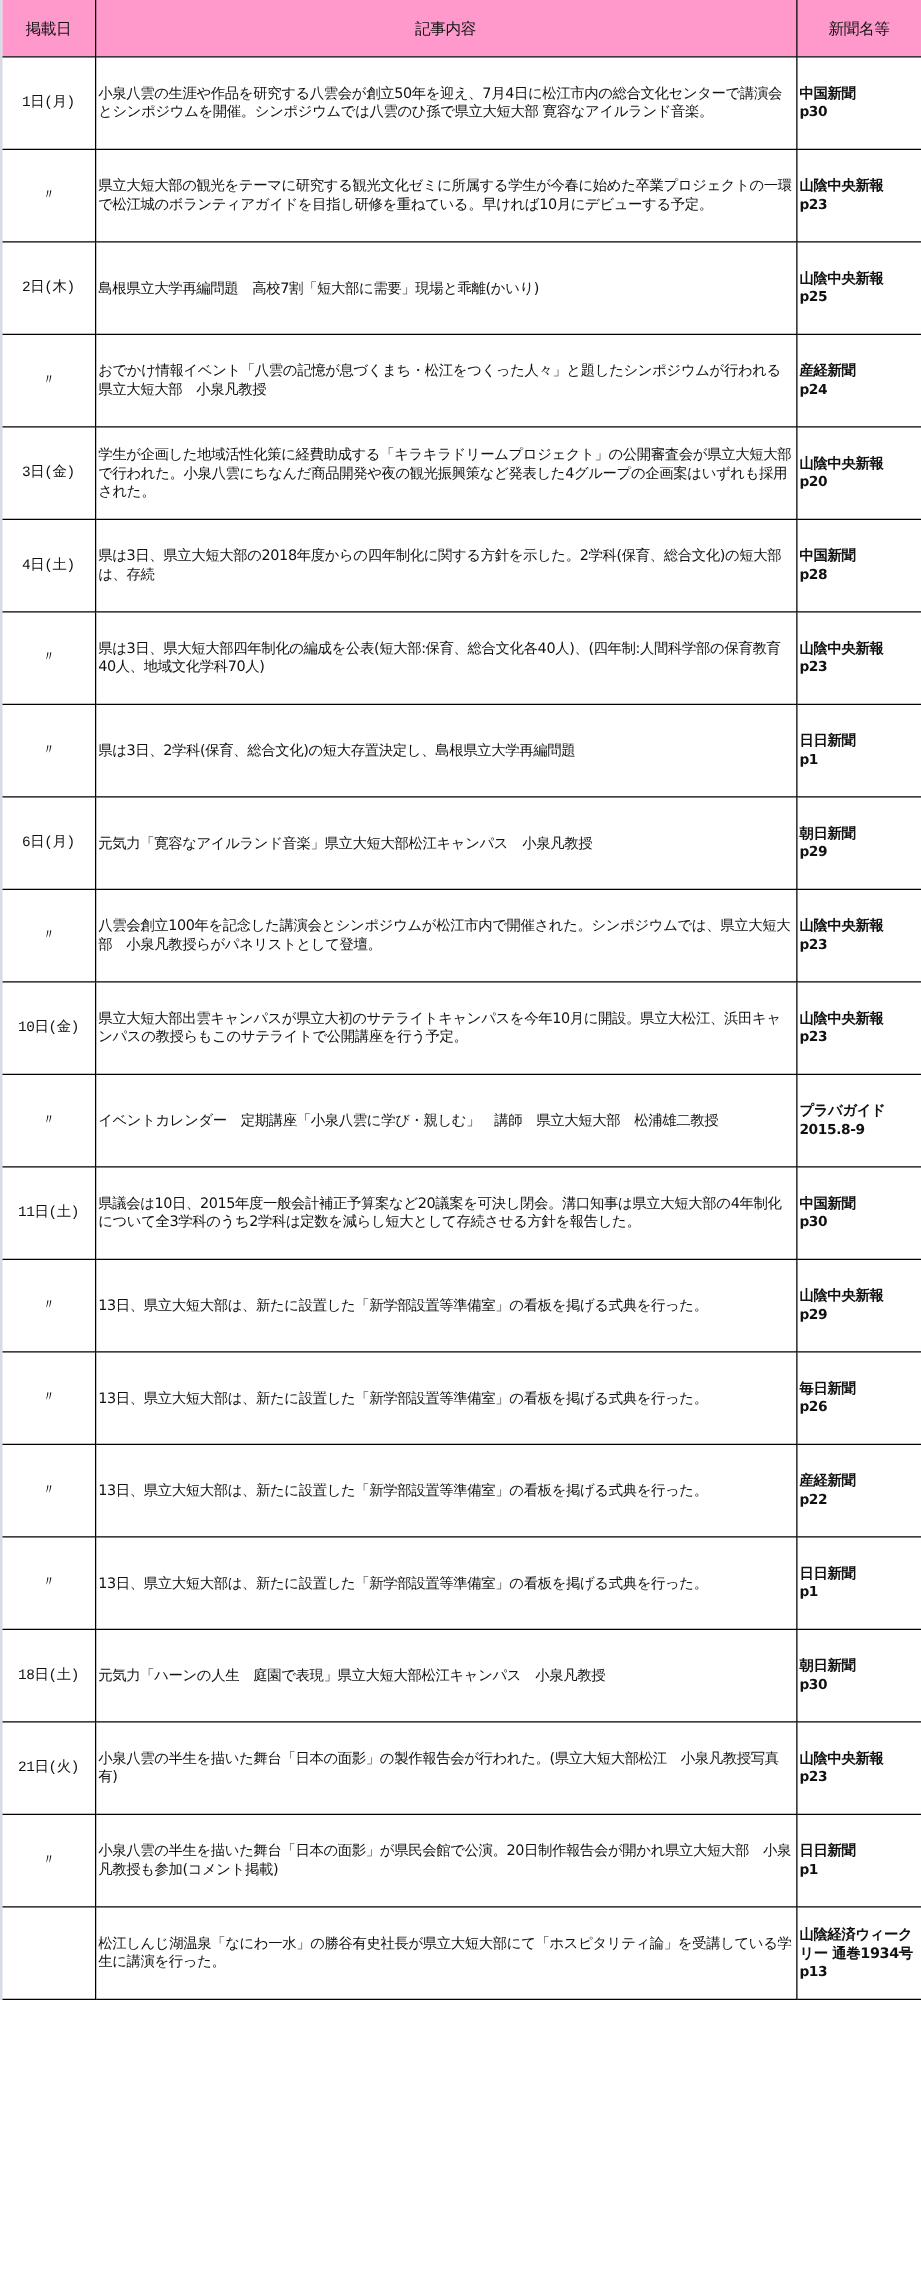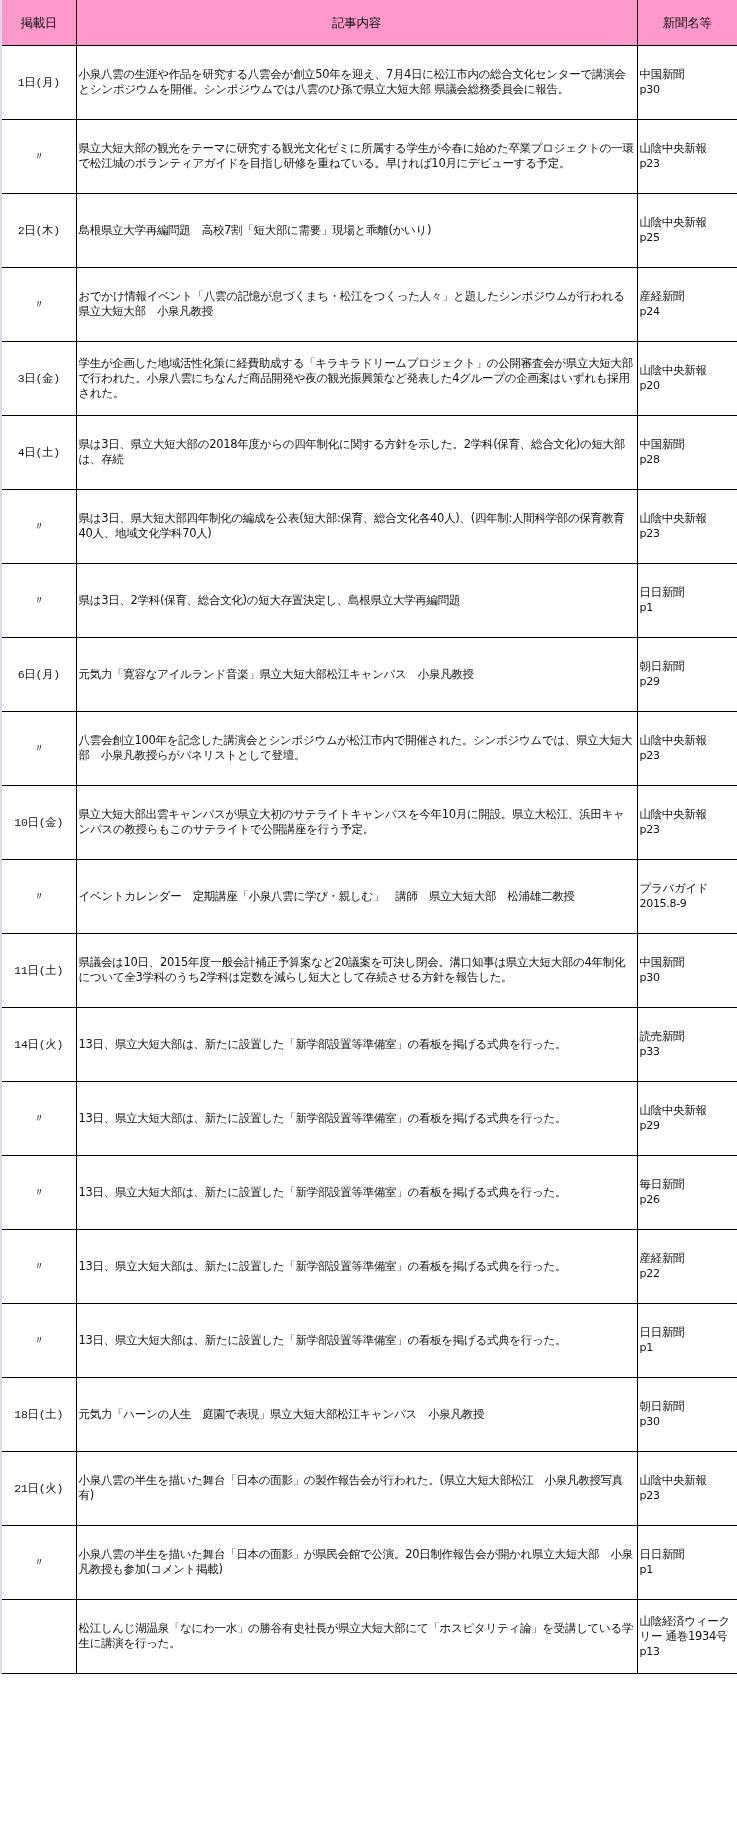--- a/index.html
+++ b/index.html
@@ -33,21 +33,21 @@
     background: #ff99cc;
     font-weight: normal;
     font-size: 12.5px;
     text-align: center;
     border-top: none;
   }
   table.news th:first-child, table.news td:first-child { border-left: none; }
   table.news th:last-child, table.news td:last-child { border-right: none; }
   td.date { text-align: center; font-size: 12.5px; font-family: Liberation Mono, monospace; }
   td.body { text-align: left; }
-  td.src  { text-align: left; font-size: 12.5px; line-height: 16px; }
+  td.src  { text-align: left; font-size: 12.5px; line-height: 16px; font-weight: bold; }
   td.src .page { display: block; font-size: 11px; }
   td.src .name { display: block; }
 </style>
 </head>
 <body>
 
 <div class="sheet">
   <table class="news">
     <colgroup>
       <col class="c-date">
@@ -57,21 +57,21 @@
     <thead>
       <tr class="head">
         <th>掲載日</th>
         <th>記事内容</th>
         <th>新聞名等</th>
       </tr>
     </thead>
     <tbody id="rows">
   <tr>
     <td class="date">1日(月)</td>
-    <td class="body">小泉八雲の生涯や作品を研究する八雲会が創立50年を迎え、7月4日に松江市内の総合文化センターで講演会とシンポジウムを開催。シンポジウムでは八雲のひ孫で県立大短大部 県議会総務委員会に報告。</td>
+    <td class="body">小泉八雲の生涯や作品を研究する八雲会が創立50年を迎え、7月4日に松江市内の総合文化センターで講演会とシンポジウムを開催。シンポジウムでは八雲のひ孫で県立大短大部 寛容なアイルランド音楽。</td>
     <td class="src">
       <span class="name">中国新聞</span>
       <span class="page">p30</span>
     </td>
   </tr>
 
   <tr>
     <td class="date">〃</td>
     <td class="body">県立大短大部の観光をテーマに研究する観光文化ゼミに所属する学生が今春に始めた卒業プロジェクトの一環で松江城のボランティアガイドを目指し研修を重ねている。早ければ10月にデビューする予定。</td>
     <td class="src">
@@ -173,28 +173,20 @@
 
   <tr>
     <td class="date">11日(土)</td>
     <td class="body">県議会は10日、2015年度一般会計補正予算案など20議案を可決し閉会。溝口知事は県立大短大部の4年制化について全3学科のうち2学科は定数を減らし短大として存続させる方針を報告した。</td>
     <td class="src">
       <span class="name">中国新聞</span>
       <span class="page">p30</span>
     </td>
   </tr>
 
-  <tr>
-    <td class="date">14日(火)</td>
-    <td class="body">13日、県立大短大部は、新たに設置した「新学部設置等準備室」の看板を掲げる式典を行った。</td>
-    <td class="src">
-      <span class="name">読売新聞</span>
-      <span class="page">p33</span>
-    </td>
-  </tr>
 
   <tr>
     <td class="date">〃</td>
     <td class="body">13日、県立大短大部は、新たに設置した「新学部設置等準備室」の看板を掲げる式典を行った。</td>
     <td class="src">
       <span class="name">山陰中央新報</span>
       <span class="page">p29</span>
     </td>
   </tr>
 

